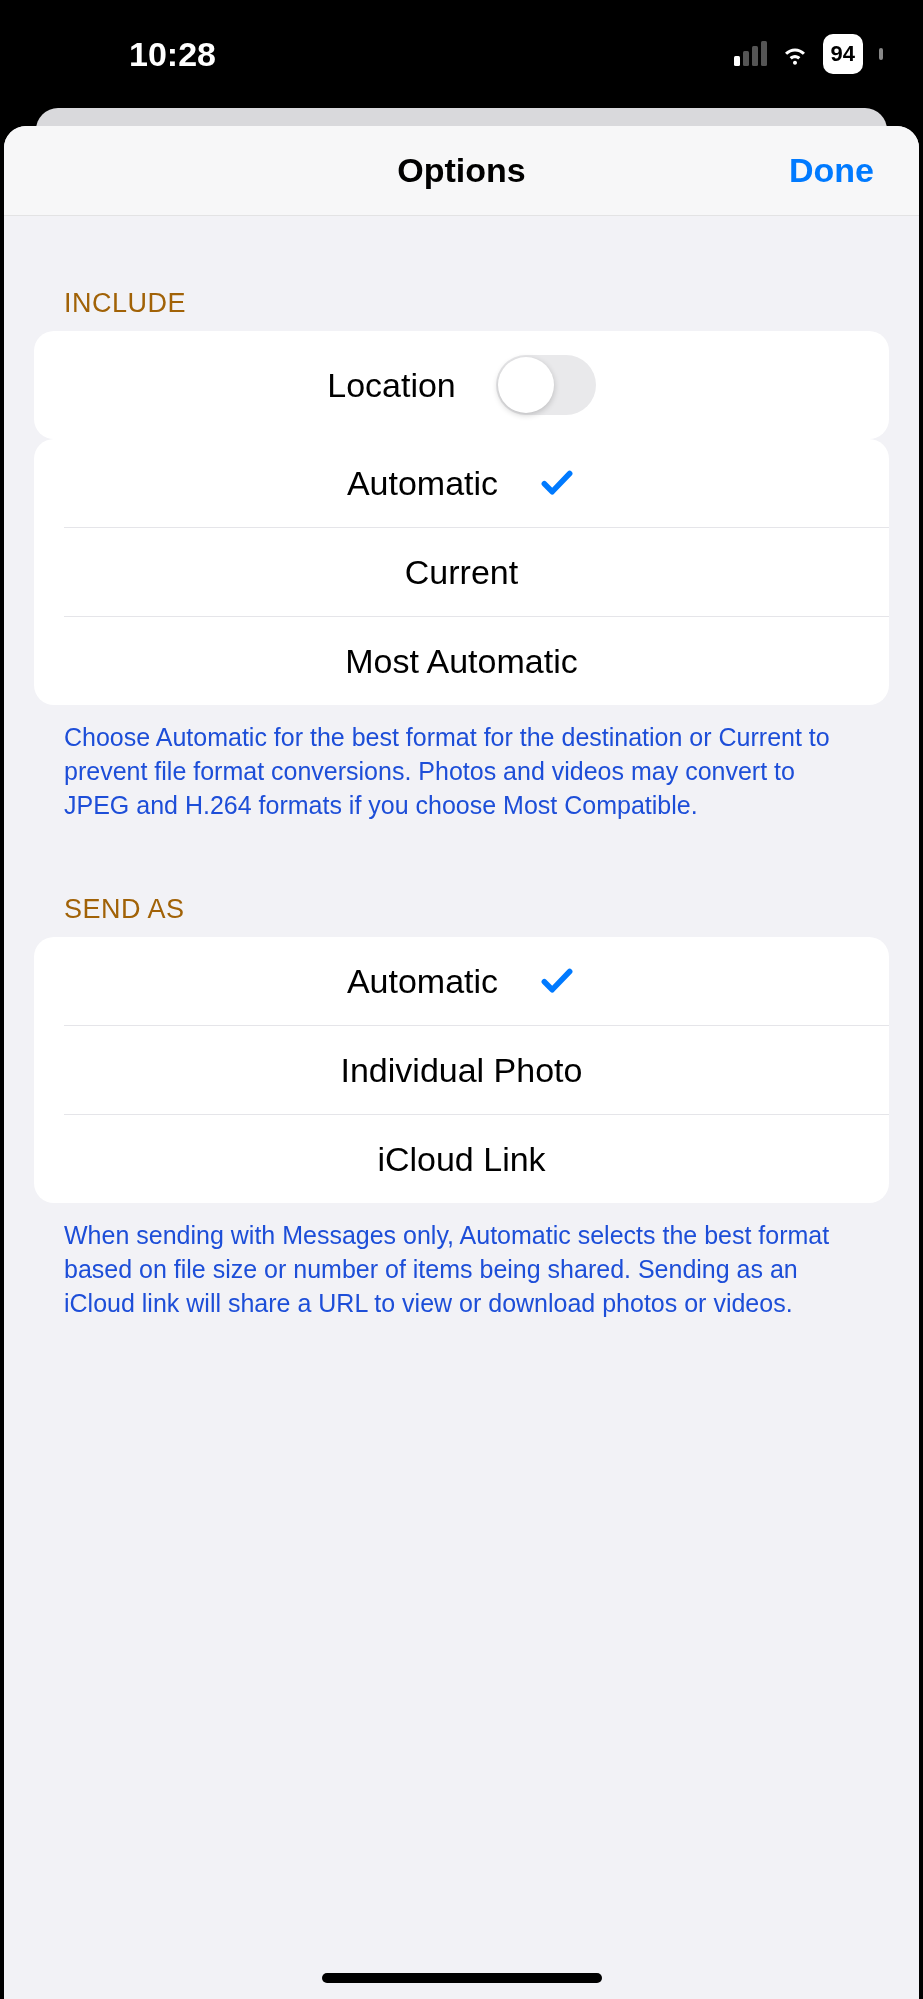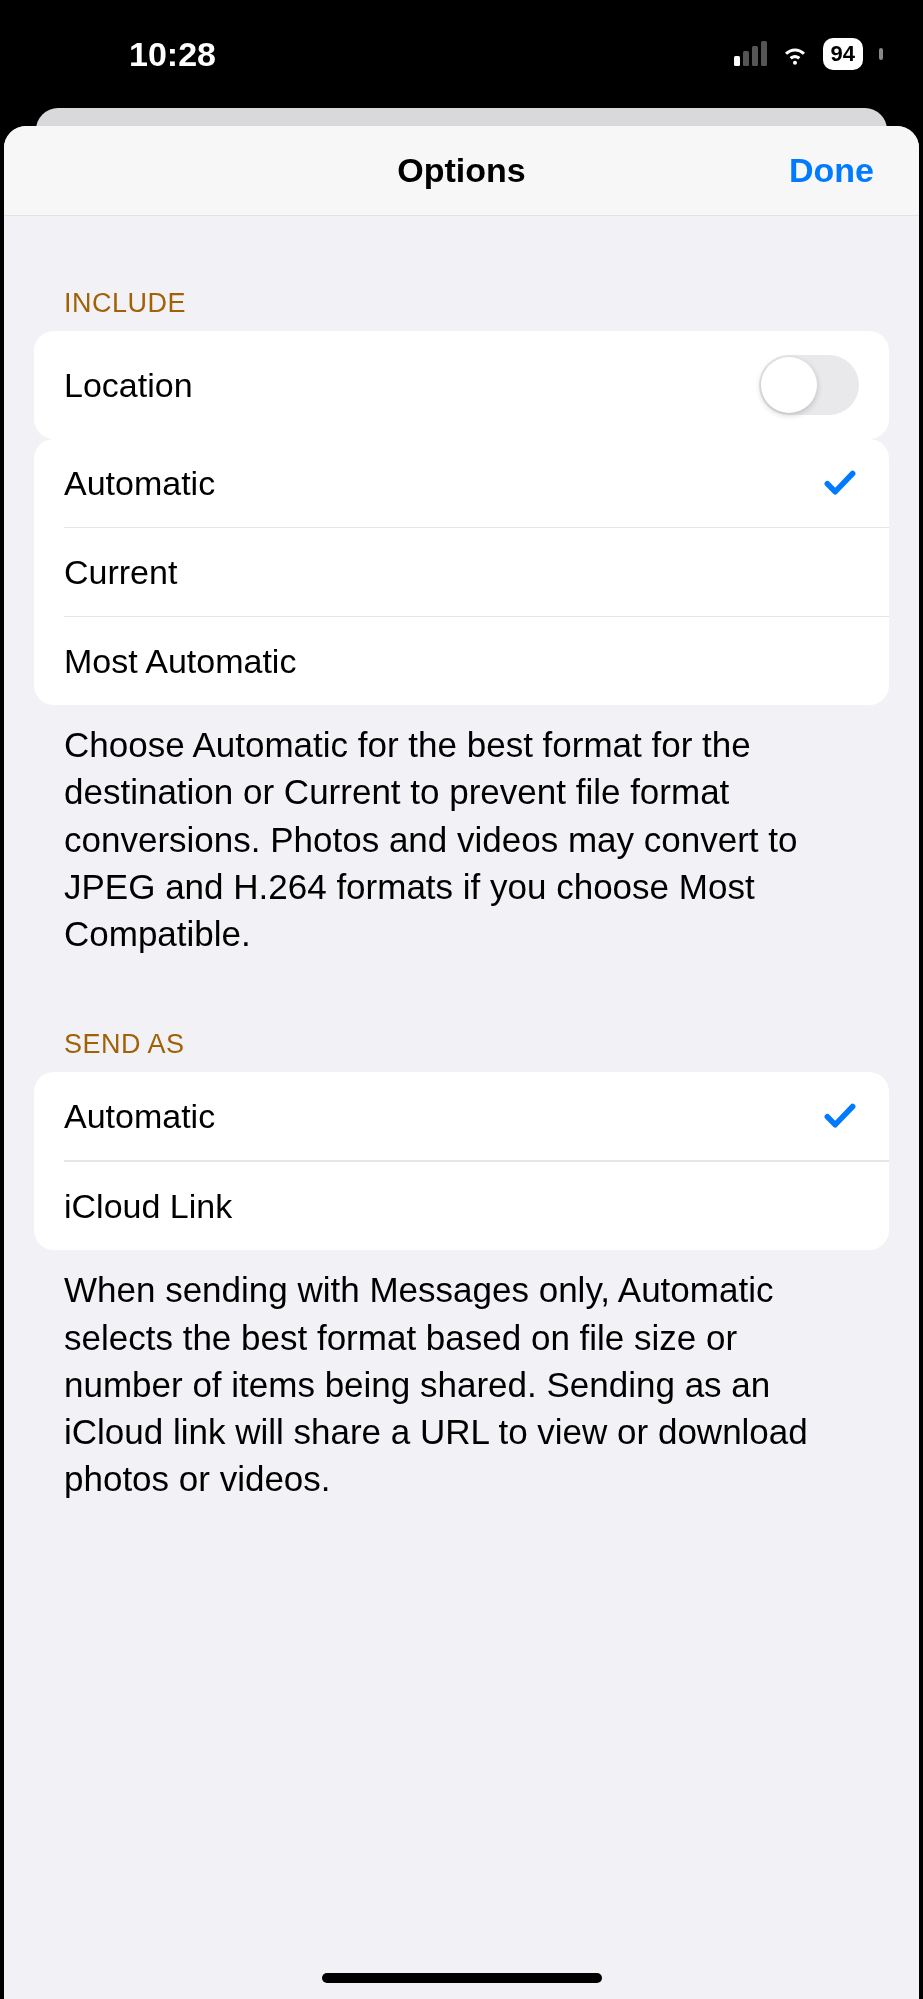--- a/index.html
+++ b/index.html
@@ -55,21 +55,21 @@
     .wifi-icon svg { width: 32px; height: 32px; display: block; }
     .battery-pill {
       display: flex;
       align-items: center;
       background: #fff;
       color: #000;
       font-size: 22px;
       font-weight: 700;
       border-radius: 10px;
       padding: 2px 8px;
-      height: 32px;
+      height: 40px;
       position: relative;
     }
     .battery-cap {
       width: 4px;
       height: 12px;
       background: #888;
       border-radius: 2px;
       margin-left: 4px;
     }
 
@@ -127,21 +127,21 @@
       padding-top: 72px;
     }
     .group {
       background: #fff;
       border-radius: 20px;
       overflow: hidden;
     }
     .row {
       display: flex;
       align-items: center;
-      justify-content: space-between;
+      justify-content: center;
       padding: 24px 30px;
       min-height: 88px;
       gap: 40px;
     }
     .row-label {
       font-size: 34px;
       color: #000;
       font-weight: 400;
     }
     .divider {
@@ -166,23 +166,23 @@
       top: 2px;
       left: 2px;
       box-shadow: 0 2px 6px rgba(0,0,0,0.2);
     }
     .check-icon svg {
       width: 38px;
       height: 38px;
       display: block;
     }
     .section-footer {
-      font-size: 35px;
+      font-size: 25px;
       line-height: 1.35;
-      color: #000000;
+      color: #1d4ed8;
       padding: 16px 30px 0 30px;
     }
     .home-indicator {
       position: absolute;
       bottom: 16px;
       left: 50%;
       transform: translateX(-50%);
       width: 280px;
       height: 10px;
       background: #000;
@@ -257,20 +257,23 @@
     <div class="group">
       <div class="row">
         <div class="row-label">Automatic</div>
         <span class="check-icon">
           <svg viewBox="0 0 24 24">
               <path d="M4 12.5l5 5L20 6" stroke="#007aff" stroke-width="3.5" fill="none" stroke-linecap="round" stroke-linejoin="round"></path>
             </svg>
         </span>
       </div>
       <div class="divider"></div>
+      <div class="row">
+        <div class="row-label">Individual Photo</div>
+      </div>
       <div class="divider"></div>
       <div class="row">
         <div class="row-label">iCloud Link</div>
       </div>
     </div>
     <div class="section-footer">When sending with Messages only, Automatic selects the best format based on file size or number of items being shared. Sending as an iCloud link will share a URL to view or download photos or videos.</div>
 
   </div>
 
   <div class="home-indicator"></div>

